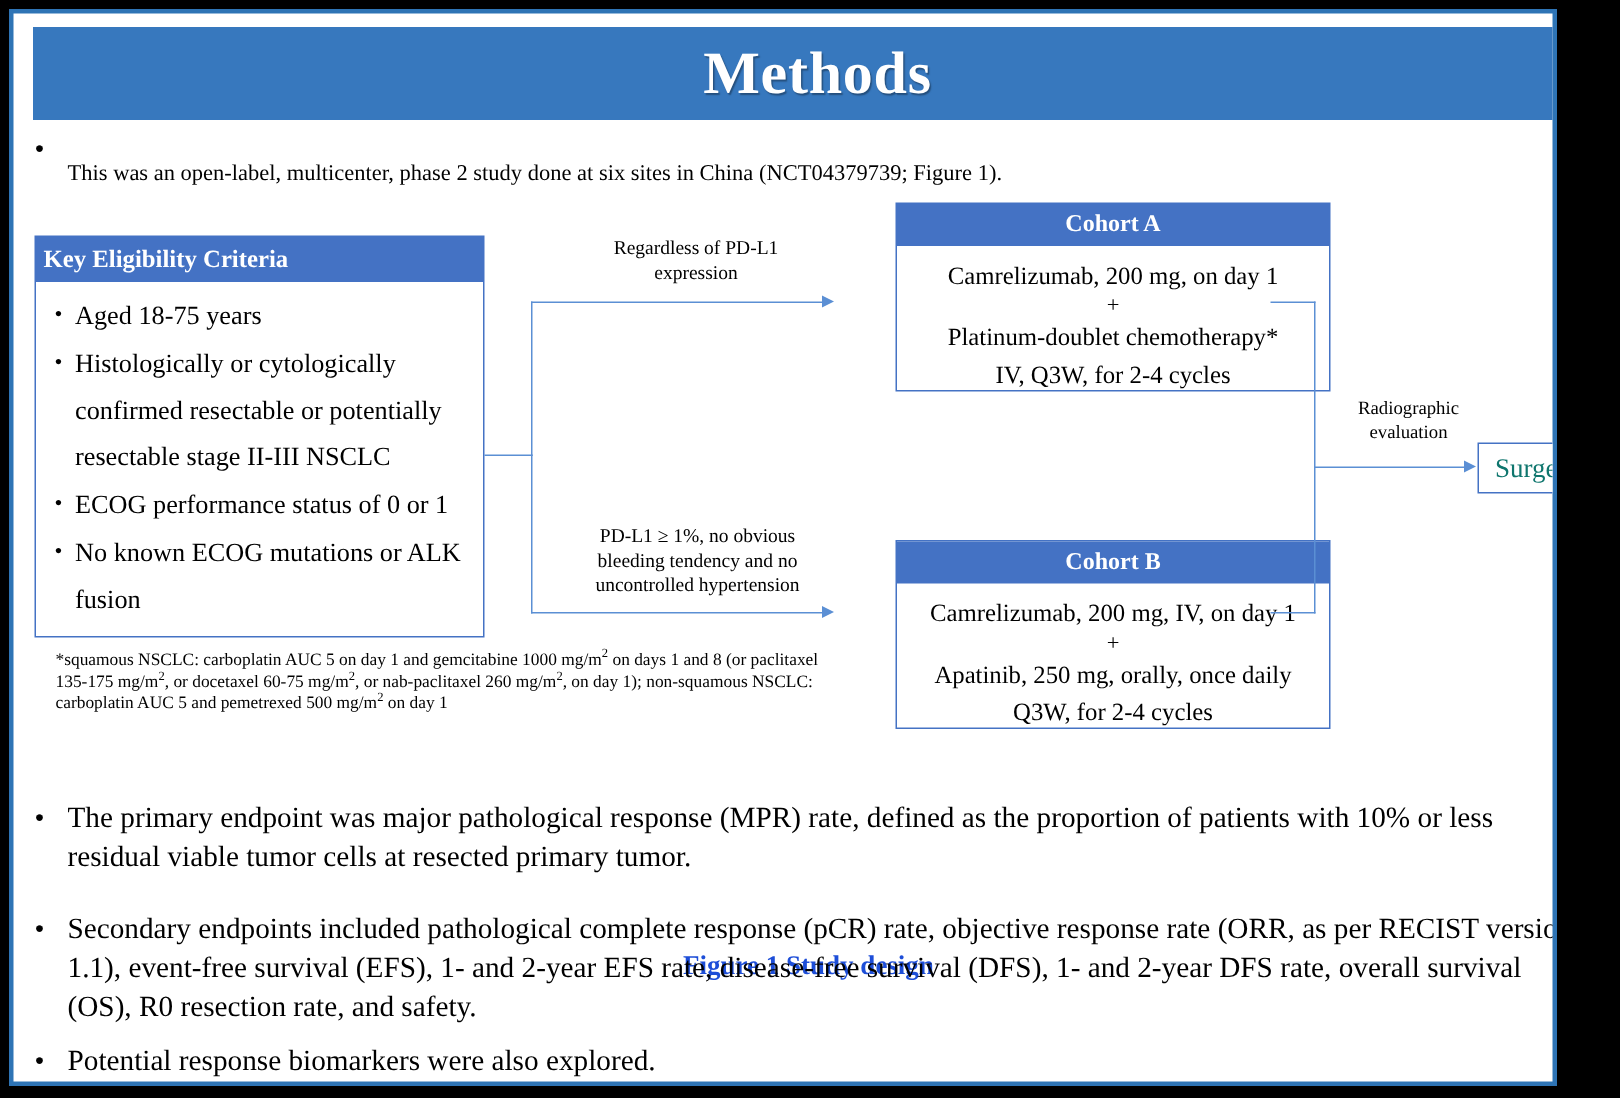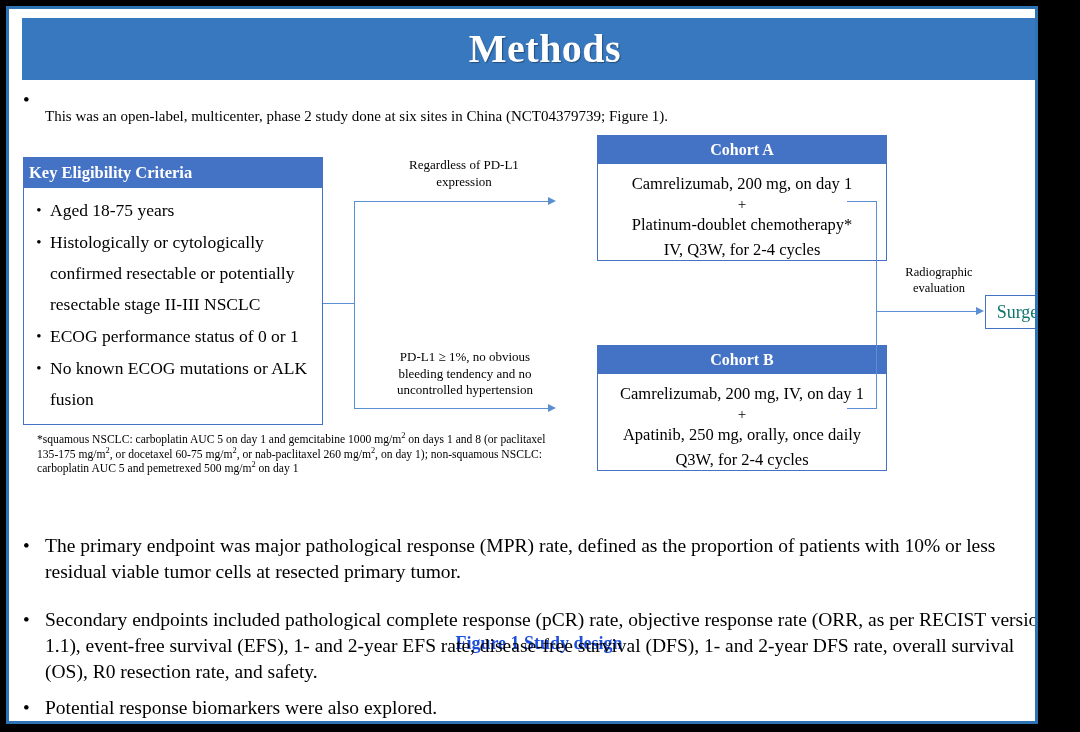--- a/index.html
+++ b/index.html
@@ -144,21 +144,21 @@
   
   .cohort {
     position: absolute;
     width: 290px;
     border: 1px solid #4472C4;
     box-sizing: border-box;
     background: #FFFFFF;
     margin-left: 40px;
   }
   #cohort-a { left: 548px; top: 18px; height: 126px; }
-  #cohort-b { left: 548px; top: 228px; height: 126px; }
+  #cohort-b { left: 548px; top: 243px; height: 126px; }
   .cohort-head {
     height: 28px;
     background: #4472C4;
     color: #FFFFFF;
     font-weight: bold;
     font-size: 16px;
     line-height: 28px;
     text-align: center;
     white-space: nowrap;
   }

